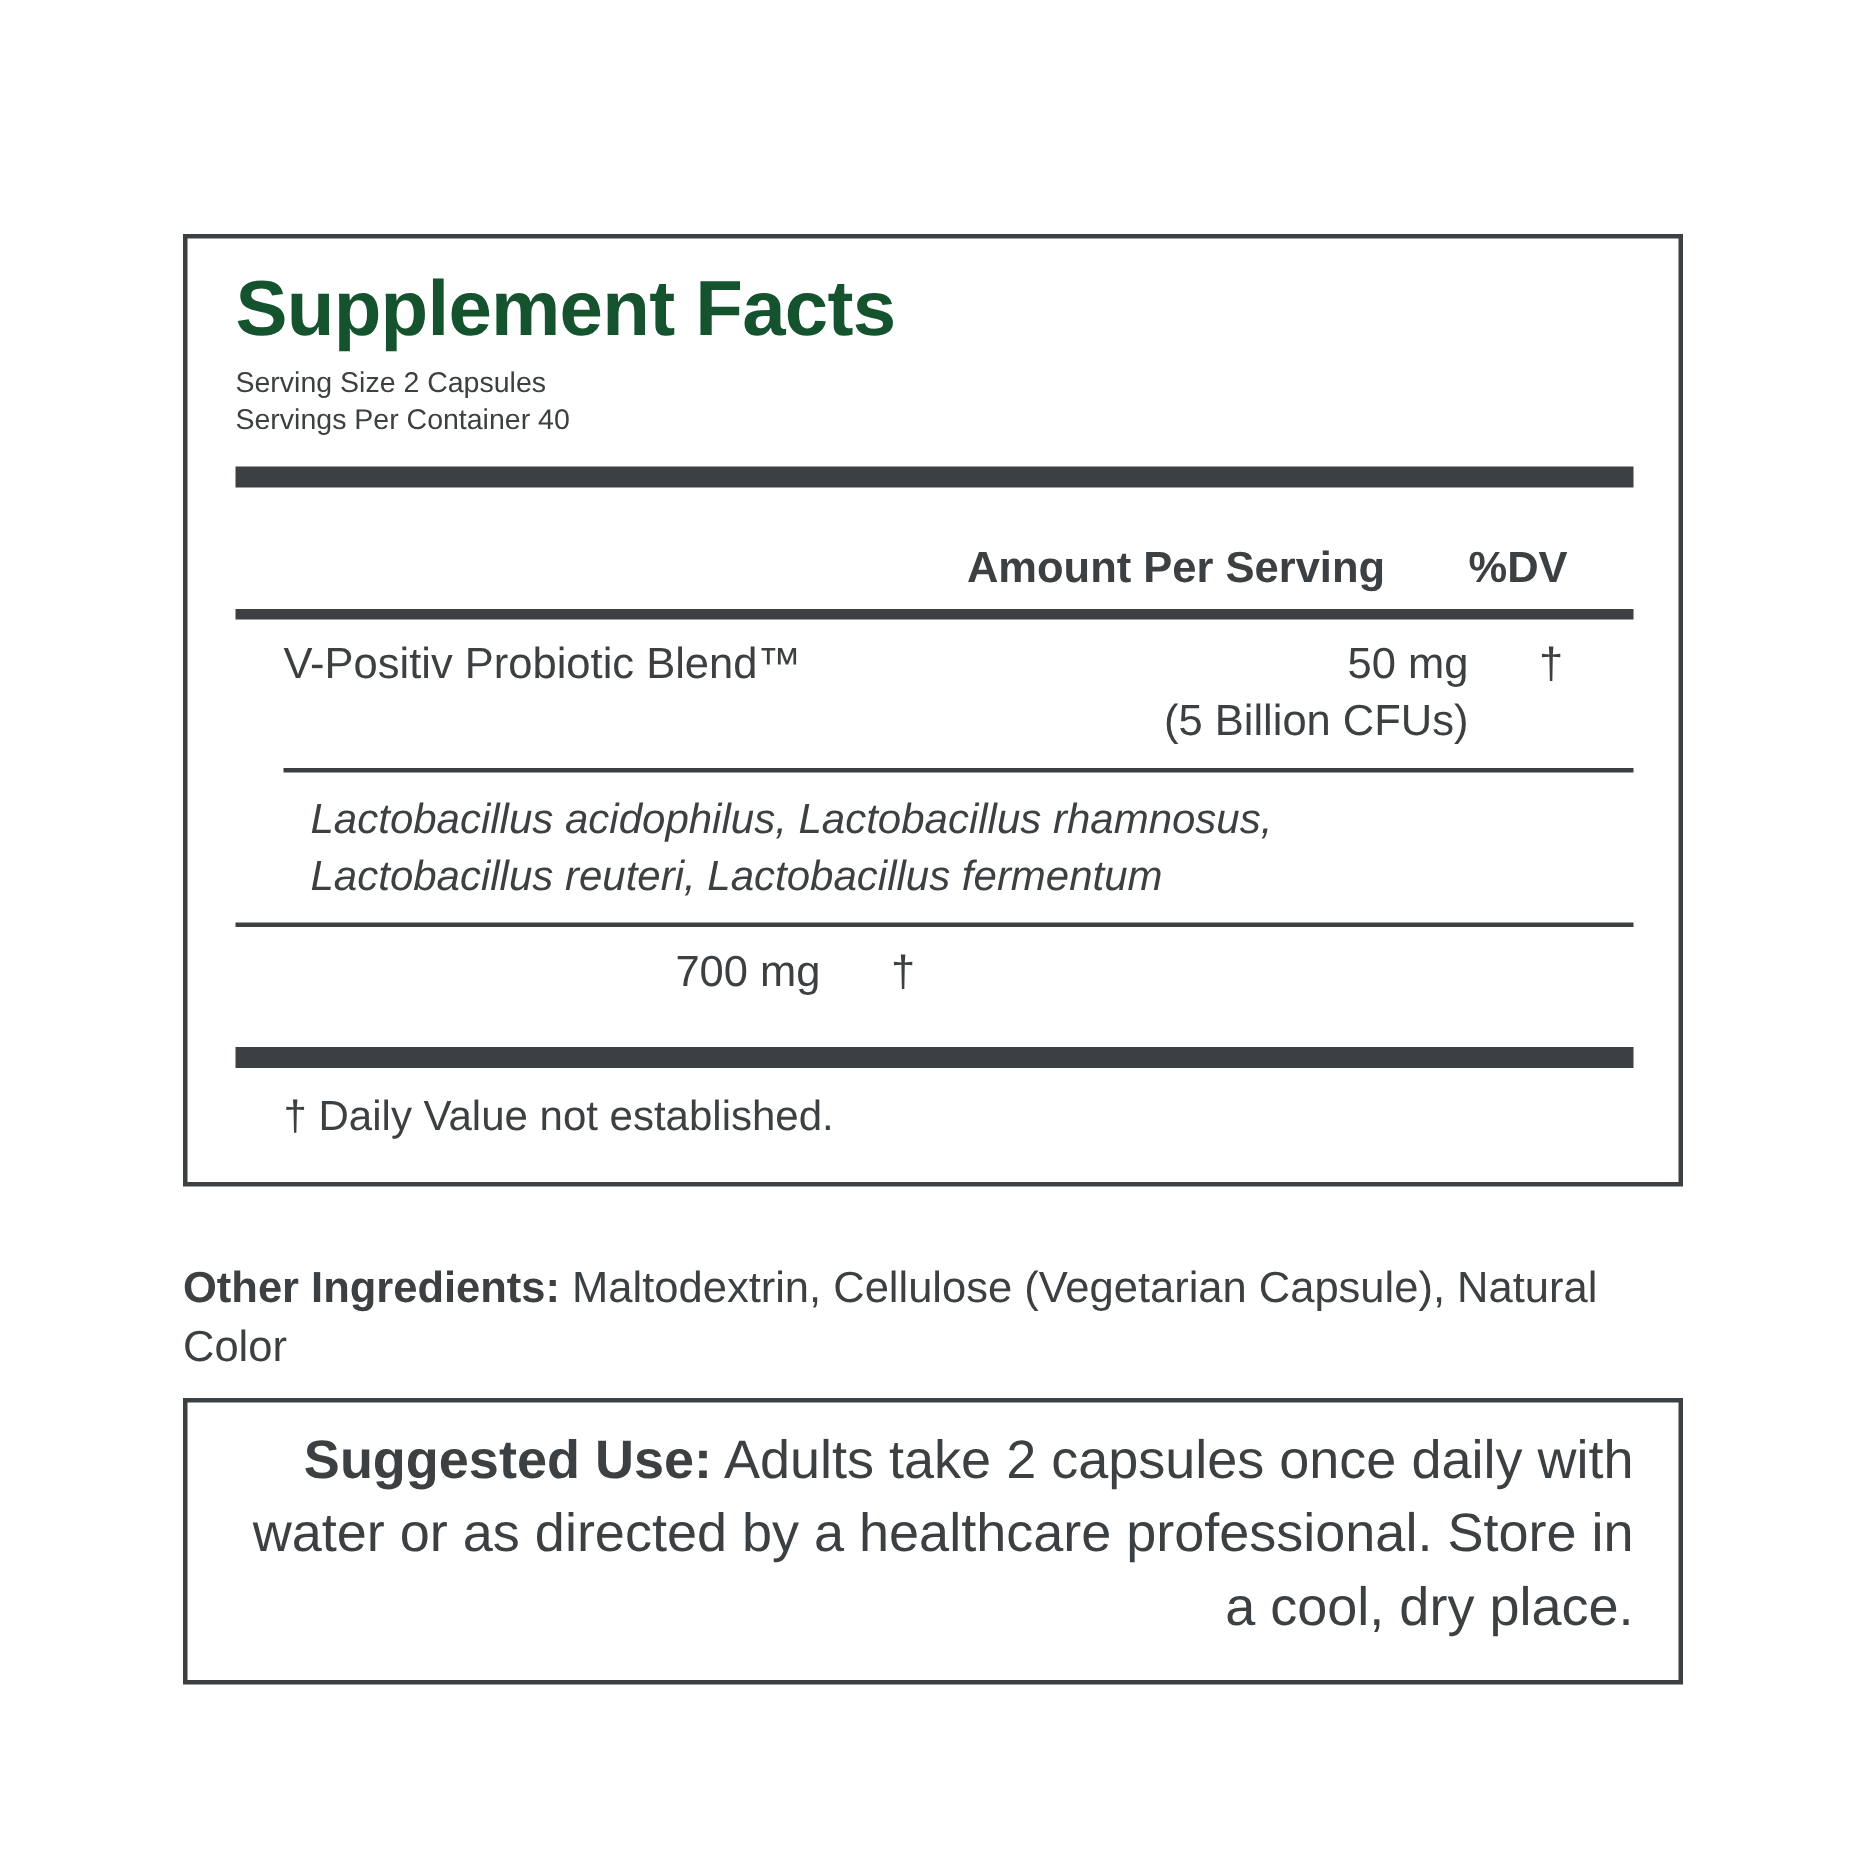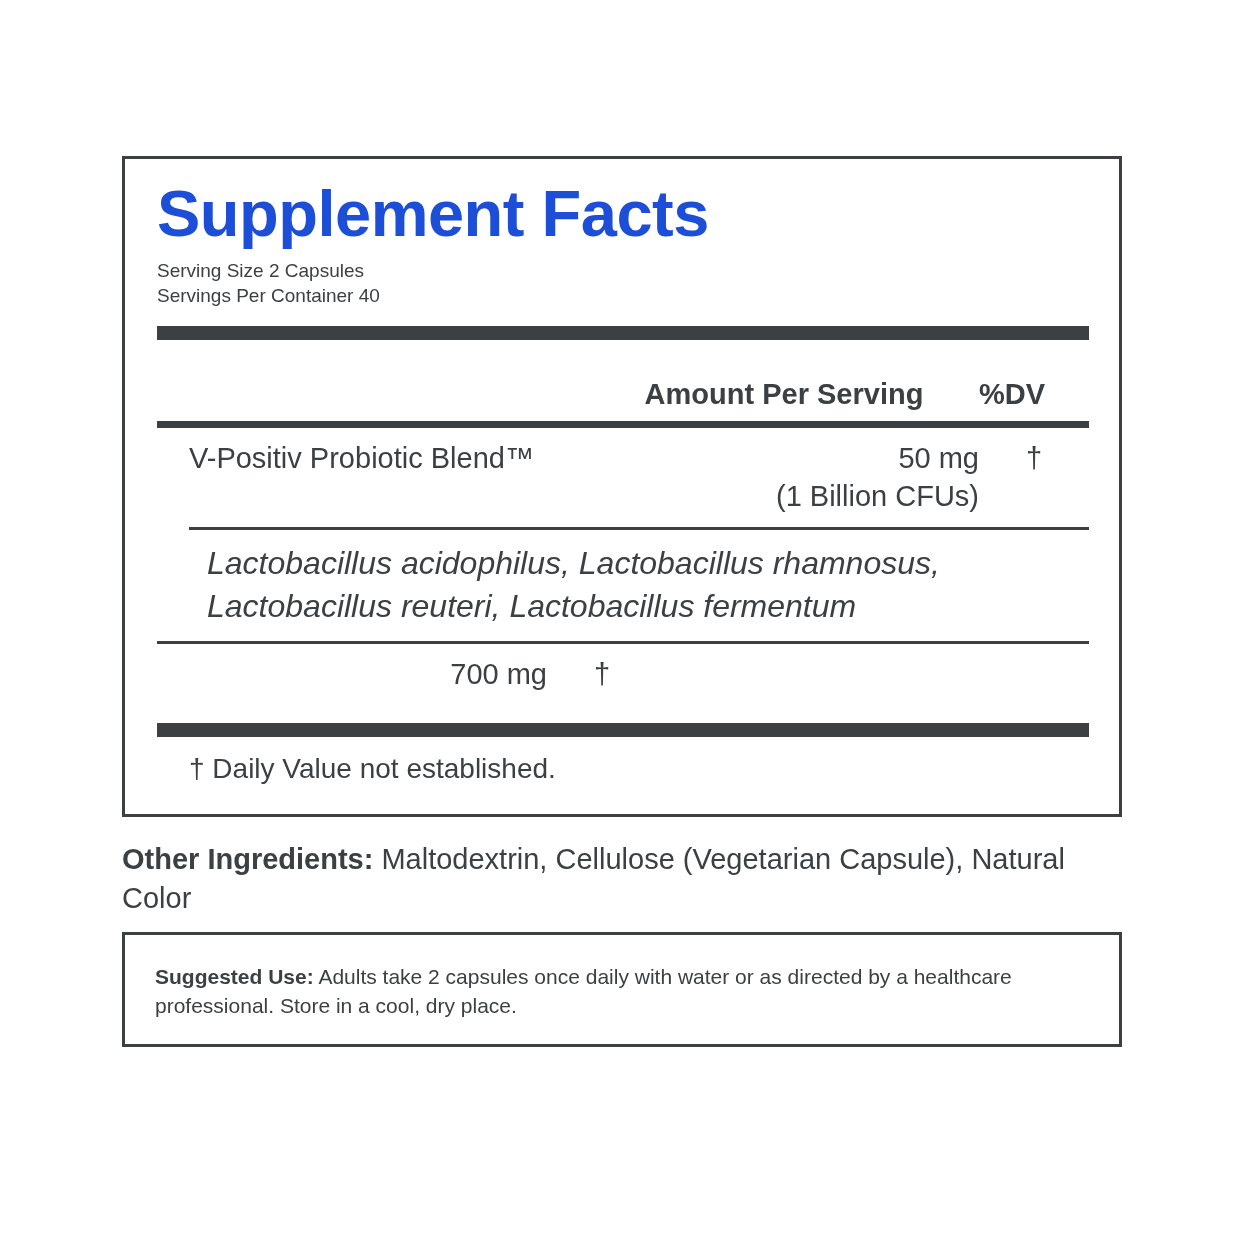--- a/index.html
+++ b/index.html
@@ -25,26 +25,26 @@
   .sf-panel {
     position: absolute;
     left: 122px;
     top: 156px;
     width: 1000px;
     box-sizing: border-box;
     border: 3px solid #3d4043;
     padding: 18px 30px 26px 32px;
   }
   .sf-title {
-    font-size: 65px;
+    font-size: 52px;
     font-weight: bold;
     letter-spacing: -0.5px;
     line-height: 1.15;
     margin: 0 0 6px 0;
-    color: #1d4ed8;
+    color: #14532d;
   }
   .sf-sub {
     font-size: 19px;
     line-height: 1.32;
     color: #3d4043;
   }
 
   .rule-thick {
     height: 14px;
     background: #3d4043;
@@ -107,21 +107,21 @@
     font-size: 29px;
     line-height: 1.3;
   }
   .amount-sub {
     display: block;
   }
 
   .strain-row {
     padding: 12px 32px 12px 50px;
     font-style: italic;
-    font-size: 32px;
+    font-size: 28px;
     line-height: 1.35;
   }
 
   .footnote {
     padding: 14px 0 0 32px;
     font-size: 28px;
     line-height: 1.3;
   }
 
   
@@ -136,23 +136,24 @@
   .other-ing b { font-weight: bold; text-align: right; }
 
   
   .use-box {
     position: absolute;
     left: 122px;
     top: 932px;
     width: 1000px;
     box-sizing: border-box;
     border: 3px solid #3d4043;
-    padding: 28px 30px 24px 30px;
-    font-size: 21px;
+    padding: 14px 30px 24px 30px;
+    font-size: 36px;
     line-height: 1.36;
+    text-align: right;
   }
   .use-box b { font-weight: bold; }
 </style>
 </head>
 <body>
 
 <div class="page">
 
   <div class="sf-panel">
 
@@ -168,21 +169,21 @@
       <div class="hdr-amount">Amount Per Serving</div>
       <div class="hdr-dv">%DV</div>
     </div>
 
     <div class="rule-med"></div>
 
     <div class="item-row">
       <div class="item-name">V-Positiv Probiotic Blend™</div>
       <div class="item-amount">
         <span>50 mg</span>
-        <span class="amount-sub">(1 Billion CFUs)</span>
+        <span class="amount-sub">(5 Billion CFUs)</span>
       </div>
       <div class="item-dv">†</div>
     </div>
 
     <div class="rule-hair"></div>
 
     <div class="strain-row">
       <div>Lactobacillus acidophilus, Lactobacillus rhamnosus,</div>
       <div>Lactobacillus reuteri, Lactobacillus fermentum</div>
     </div>

